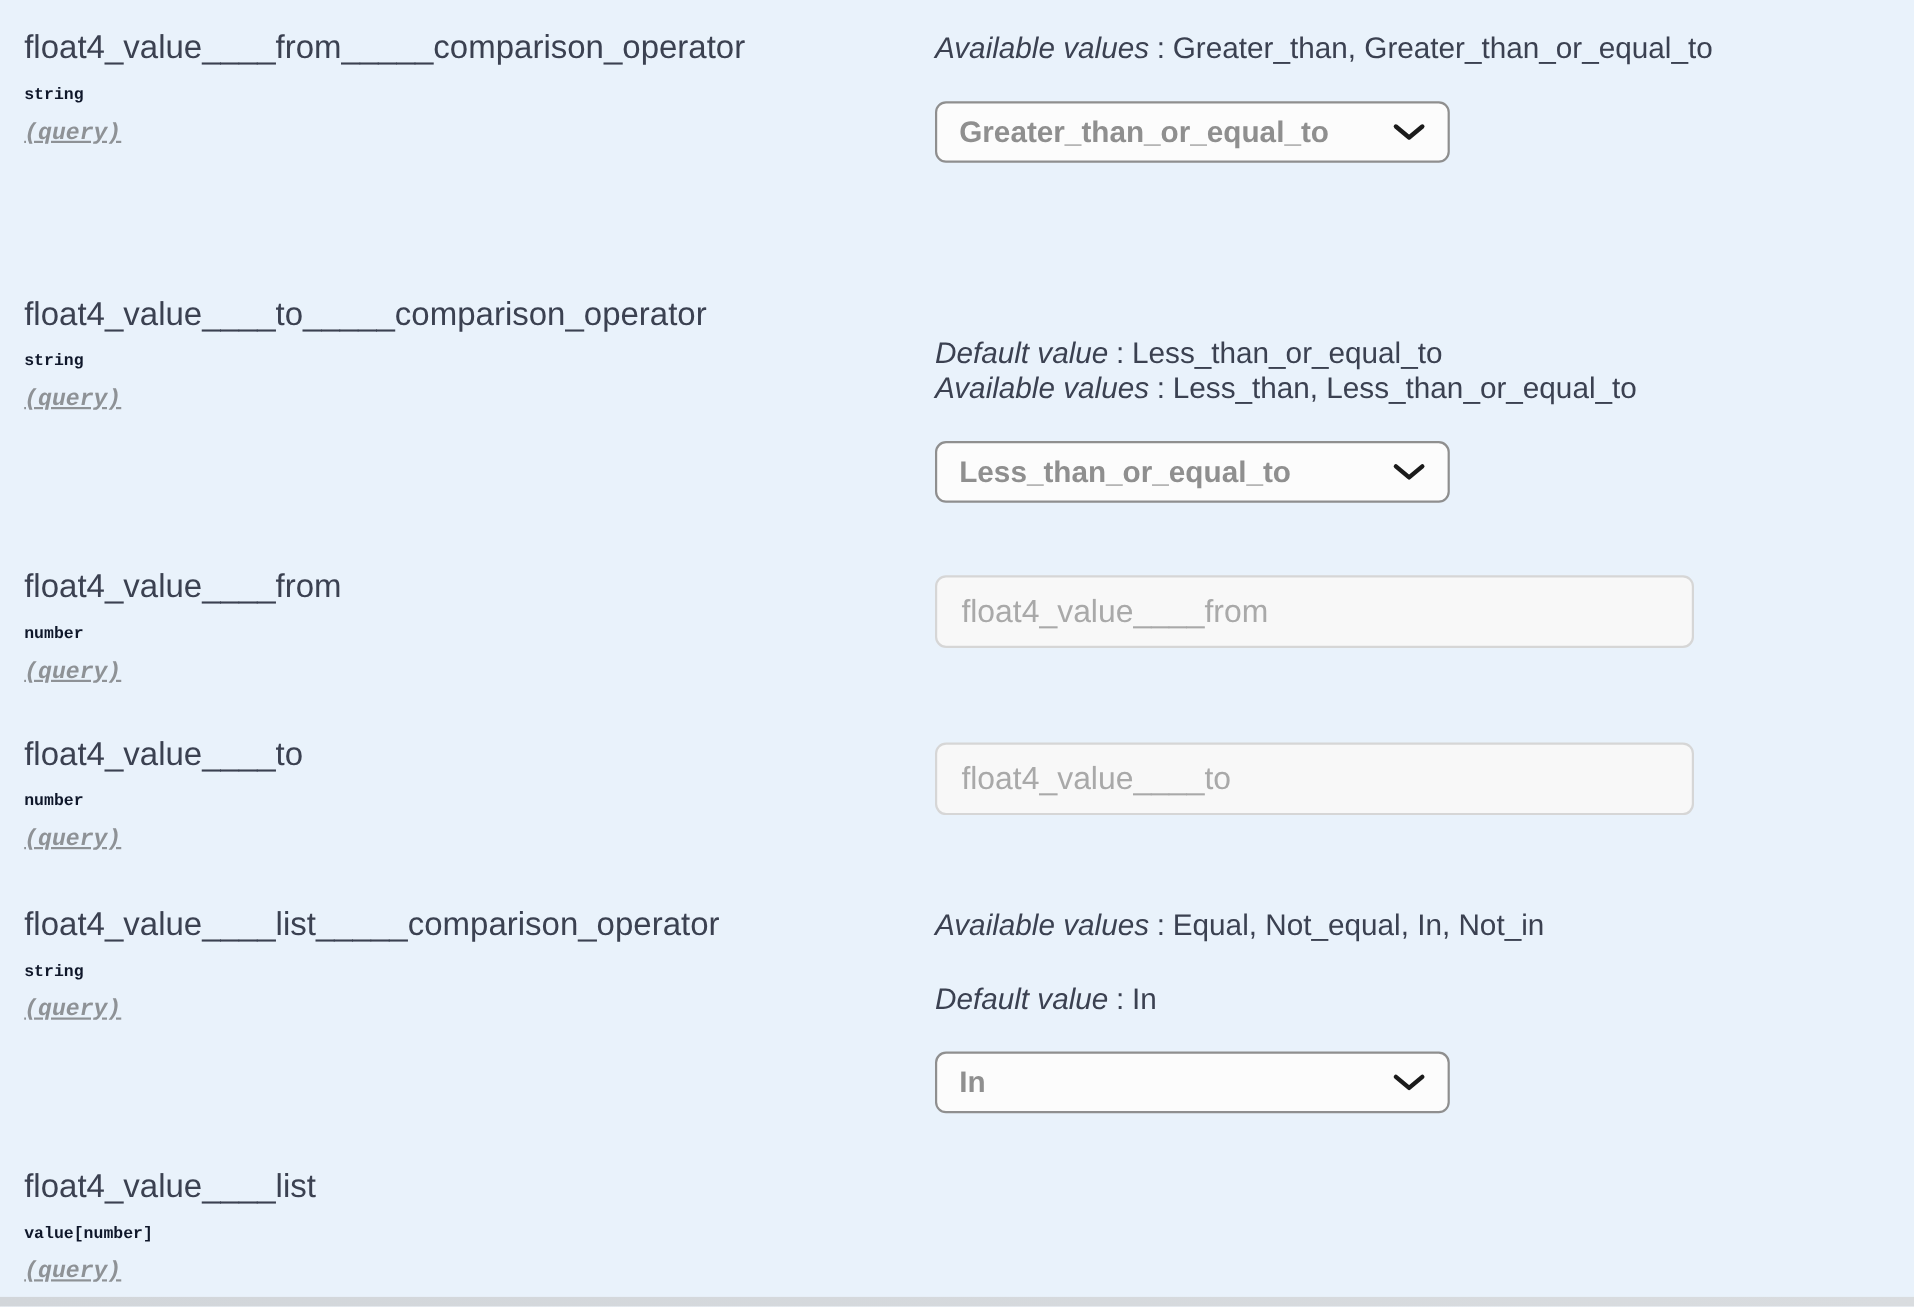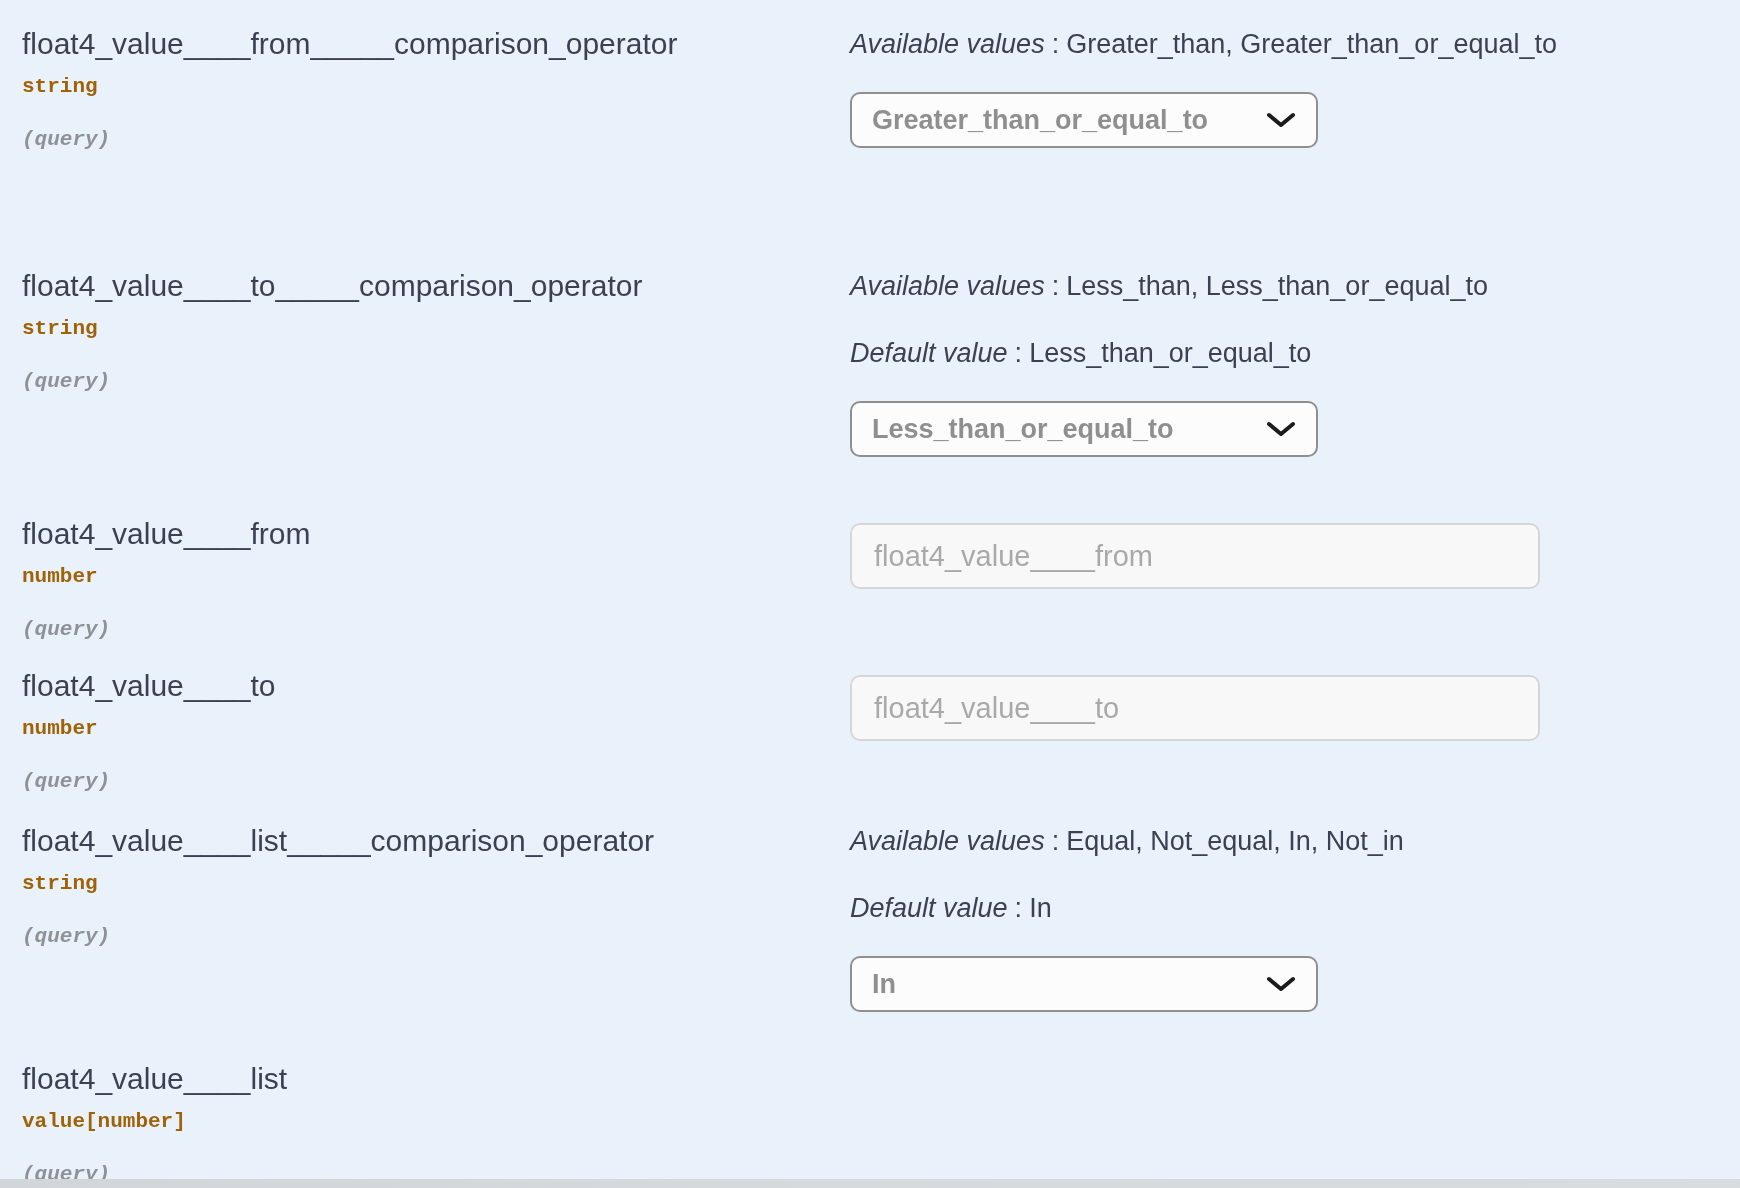--- a/index.html
+++ b/index.html
@@ -7,23 +7,23 @@
   #page{position:relative;width:1740px;height:1188px;background:#e9f2fb;overflow:hidden;}
 
   .row{position:absolute;left:0;right:0;}
   .r1{top:28px;} .r2{top:270px;} .r3{top:518px;} .r4{top:670px;} .r5{top:825px;} .r6{top:1063px;}
 
   .col-left{position:absolute;left:22px;top:0;width:800px;}
   .col-right{position:absolute;left:850px;top:0;width:890px;}
 
   .param-name{font-size:30px;line-height:32px;color:#3b4151;font-weight:400;}
   .param-type{margin-top:15px;font-family:"Liberation Mono",monospace;font-weight:700;
-              font-size:21px;line-height:24px;color:#a16207;}
-  .param-loc{margin-top:29px;font-family:"Liberation Mono",monospace;font-style:italic;
-             font-weight:700;font-size:21px;line-height:24px;color:#8e9296;}
+              font-size:15px;line-height:24px;color:#0f172a;}
+  .param-loc{margin-top:11px;font-family:"Liberation Mono",monospace;font-style:italic;
+             font-weight:700;font-size:21px;line-height:24px;color:#8e9296;text-decoration:underline;}
 
   .meta-line{font-size:27px;line-height:32px;color:#3b4151;}
   .meta-line.first{}
   .meta-line.second{margin-top:35px;}
   .meta-label{font-style:italic;}
   .colon{padding:0 7px;}
 
   .select{margin-top:32px;width:468px;height:56px;box-sizing:border-box;
           background:#fcfcfc;border:2px solid #8f8f8f;border-radius:10px;
           display:flex;align-items:center;padding:0 20px;cursor:pointer;}
@@ -61,22 +61,22 @@
     </div>
   </div>
 
   <div class="row r2">
     <div class="col-left">
       <div class="param-name">float4_value____to_____comparison_operator</div>
       <div class="param-type">string</div>
       <div class="param-loc">(query)</div>
     </div>
     <div class="col-right">
+      <div class="meta-line second"><span class="meta-label">Default value</span><span class="colon">:</span><span>Less_than_or_equal_to</span></div>
       <div class="meta-line first"><span class="meta-label">Available values</span><span class="colon">:</span><span>Less_than, Less_than_or_equal_to</span></div>
-      <div class="meta-line second"><span class="meta-label">Default value</span><span class="colon">:</span><span>Less_than_or_equal_to</span></div>
       <div class="select">
         <span class="select-label">Less_than_or_equal_to</span>
         <svg class="chevron" width="30" height="17" viewBox="0 0 30 17">
             <polyline points="3,3 15,13 27,3" fill="none" stroke="#1b1b1b" stroke-width="4" stroke-linecap="round" stroke-linejoin="round"></polyline>
           </svg>
       </div>
     </div>
   </div>
 
   <div class="row r3">

